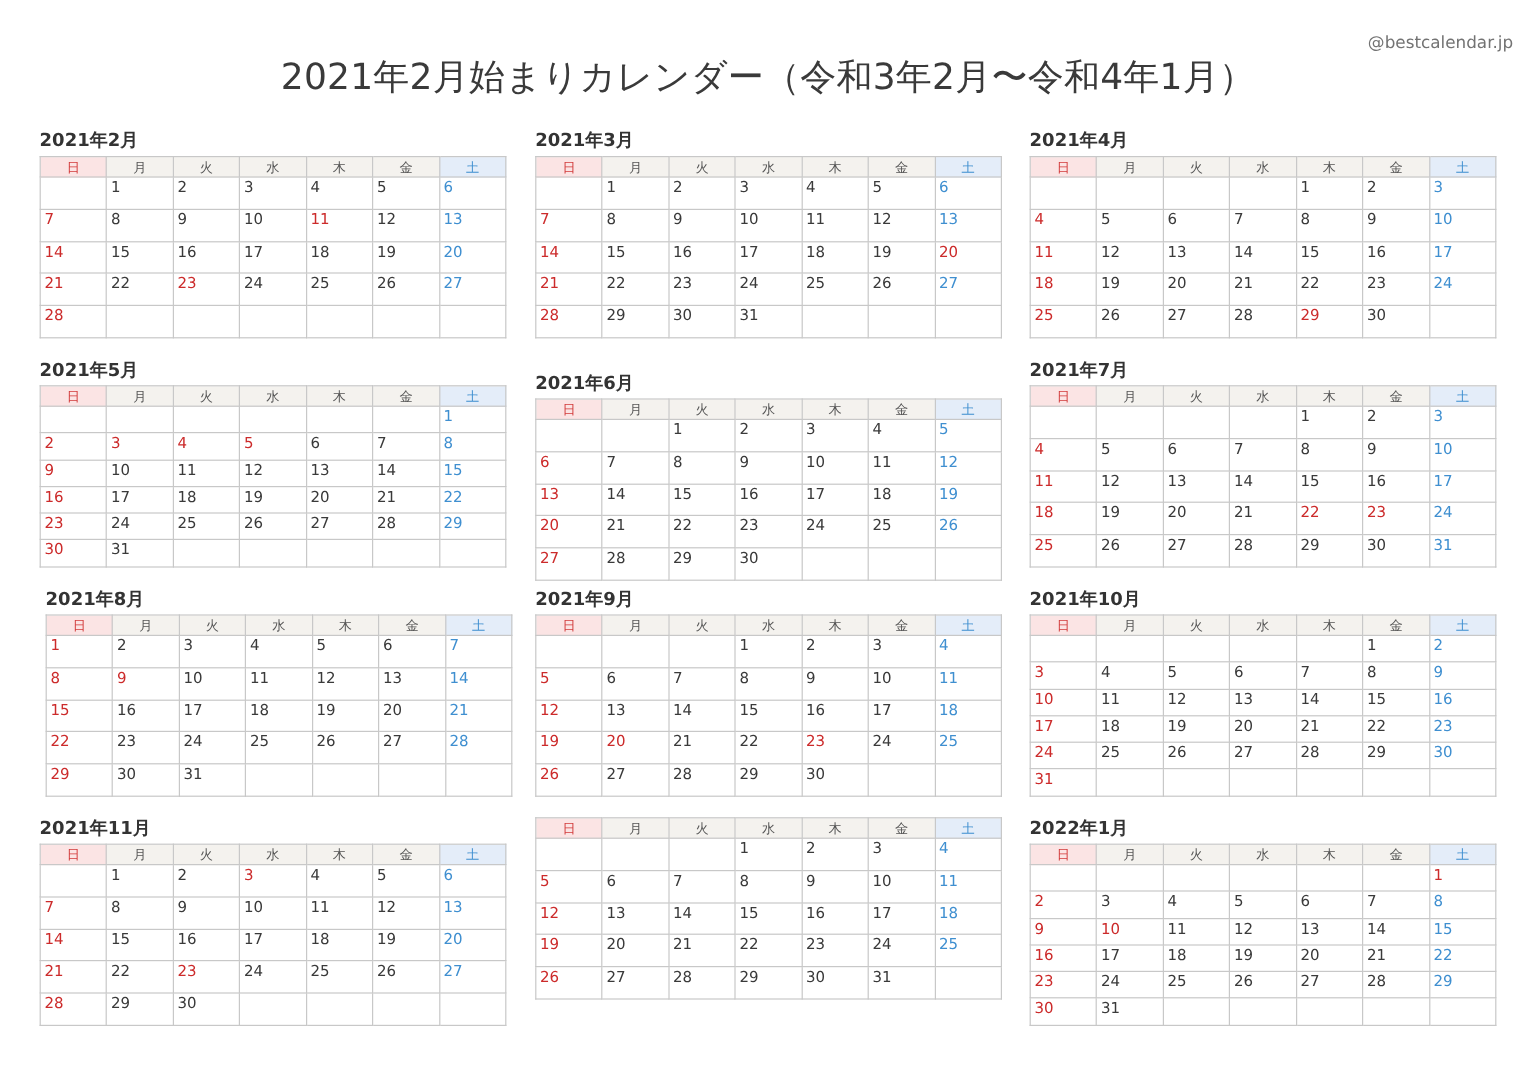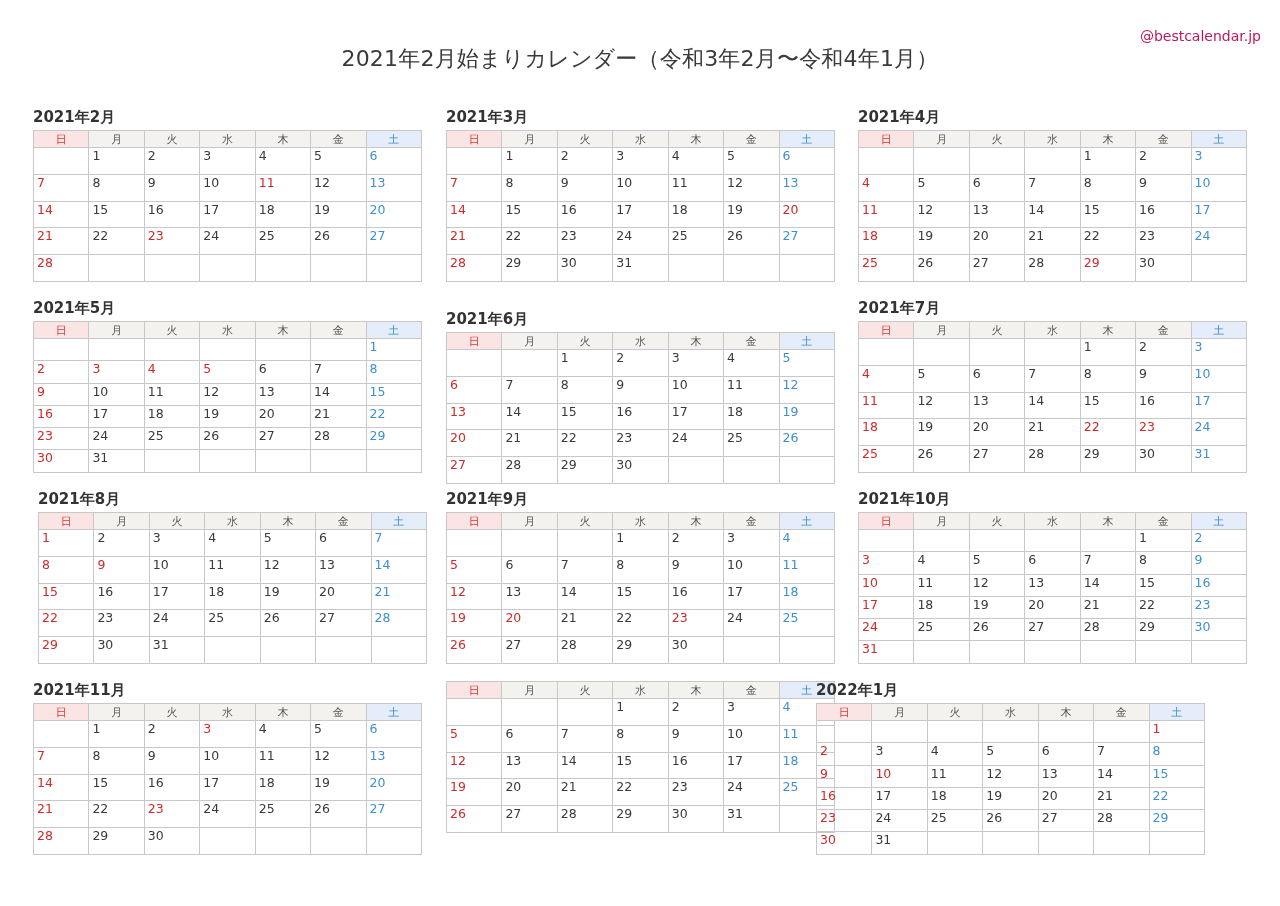--- a/index.html
+++ b/index.html
@@ -1,23 +1,23 @@
 <!DOCTYPE html>
 <html><head>
 <meta charset="utf-8">
 <style>
   * { box-sizing: border-box; margin: 0; padding: 0; }
   html, body { width: 1280px; height: 906px; background: #ffffff; overflow: hidden; }
   body { font-family: "DejaVu Sans", "Liberation Sans", sans-serif; color: #333333; position: relative; }
   .page-title {
     position: absolute; top: 44px; left: 0; width: 1280px; text-align: center;
-    font-size: 22px; color: #3a3a3a; letter-spacing: 0.2px;
+    font-size: 30px; color: #3a3a3a; letter-spacing: 0.2px;
   }
   .credit {
-    position: absolute; top: 28px; right: 19px; font-size: 14px; color: #be185d;
+    position: absolute; top: 28px; right: 19px; font-size: 14px; color: #737373;
   }
   .month {
     position: absolute; width: 389px;
   }
   .month-title {
     font-size: 15px; color: #333; height: 22px; line-height: 18px; padding-left: 0; font-weight: bold;
   }
   table.cal {
     width: 389px; border-collapse: collapse; table-layout: fixed;
   }
@@ -747,21 +747,21 @@
             <td class="">27</td>
             <td class="">28</td>
             <td class="">29</td>
             <td class="">30</td>
             <td class="">31</td>
             <td></td>
           </tr>
         </tbody>
       </table>
     </div>
-  <div class="month" style="left:816px; top:681px;">
+  <div class="month" style="left:858px; top:681px;">
       <div class="month-title">2022年1月</div>
       <table class="cal w6">
         <thead>
           <tr>
             <th class="sun">日</th>
             <th>月</th>
             <th>火</th>
             <th>水</th>
             <th>木</th>
             <th>金</th>

